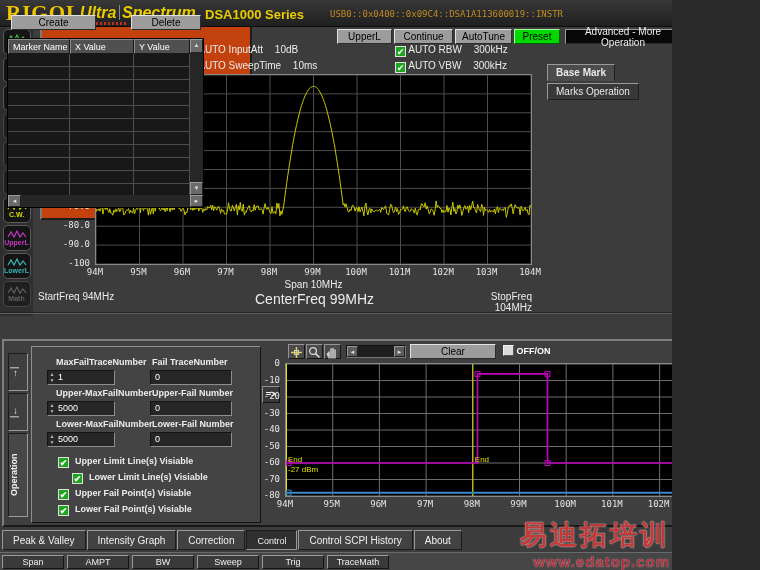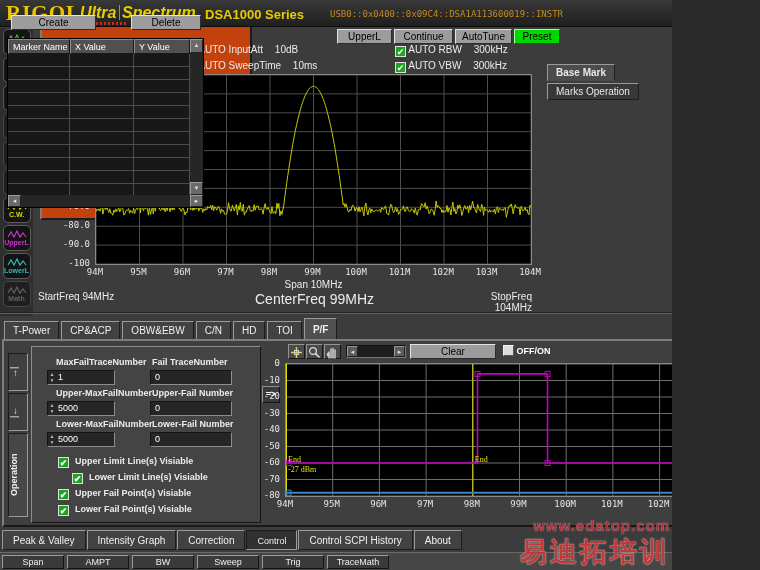--- a/index.html
+++ b/index.html
@@ -59,21 +59,21 @@
     border-radius:5px;display:flex;flex-direction:column;align-items:center;justify-content:center;overflow:hidden;}
   .sb-item.dis{opacity:.55;}
   .sb-lab{font-size:7px;font-weight:bold;line-height:8px;}
   .sb-l1{font-size:7px;font-weight:bold;line-height:8px;}
   .swp-box{width:16px;height:7px;border:1px solid #d8c800;font-size:6px;line-height:5px;color:#d8c800;text-align:left;}
 
   
   .plot{position:absolute;background:#000;border:1px solid #8a8a8a;}
   .plot svg{position:absolute;left:0;top:0;}
   .ticklab{position:absolute;color:#e4e4e4;font-size:9px;font-family:"DejaVu Sans Mono",monospace;white-space:nowrap;}
-  .cursor-label{position:absolute;color:#e0e000;font-size:8px;font-family:Liberation Serif, serif;white-space:nowrap;z-index:3;text-align:right;}
+  .cursor-label{position:absolute;color:#e0e000;font-size:8px;font-family:Liberation Sans, sans-serif;white-space:nowrap;z-index:3;text-align:right;}
   #spec-ylabels{left:56px;top:74px;width:36px;height:191px;}
   #spec-plot{left:95px;top:74px;width:437px;height:191px;}
   #spec-xlabels{left:95px;top:267px;width:437px;height:10px;}
   #spec-span{left:95px;top:279px;width:437px;text-align:center;font-size:10px;color:#ececec;}
   #spec-start{left:38px;top:291px;font-size:10px;color:#ececec;}
   #spec-center{left:255px;top:291px;font-size:14px;color:#ececec;}
   #spec-stop{left:455px;top:291px;width:77px;text-align:right;font-size:10px;color:#ececec;}
 
   
   #marker-tabs{left:547px;top:62px;height:17px;}
@@ -169,20 +169,24 @@
     <span id="device-id">USB0::0x0400::0x09C4::DSA1A113600019::INSTR</span>
     <div class="winbtn" id="btn-min">−</div>
     <div class="winbtn" id="btn-help">?</div>
     <div class="winbtn" id="btn-close">✕</div>
   </div>
 
   <div class="btn abs" id="btn-single">UpperL</div>
   <div class="btn abs" id="btn-continue">Continue</div>
   <div class="btn abs" id="btn-autotune">AutoTune</div>
   <div class="btn green abs" id="btn-preset">Preset</div>
+  <div class="dd abs" id="dd-advanced">
+    <span class="dtxt">Advanced - More Operation</span>
+    <span class="darr">▼</span>
+  </div>
   <div class="btn abs" id="btn-goon">Go On</div>
 
   <div class="dd abs" id="dd-trace">
     <span class="dtxt">Trace1</span>
     <span class="darr">▼</span>
   </div>
   <div class="abs" id="ref-level">RefLevel  0dBm</div>
 
   <div class="auto-check" id="ac-inputatt">
     <span class="cb">✔</span>
@@ -348,21 +352,20 @@
         <div class="sbar-track" style="left: 182px; top: 14px; width: 13px; height: 129px;"></div>
         <div class="sbar-btn" style="left: 182px; top: 143px; width: 13px; height: 13px;">▼</div>
         <div class="sbar-btn" style="left: 0px; top: 156px; width: 13px; height: 12px;">◄</div>
         <div class="sbar-track" style="left: 13px; top: 156px; width: 169px; height: 12px;"></div>
         <div class="sbar-btn" style="left: 182px; top: 156px; width: 13px; height: 12px;">►</div>
       </div>
   </div>
 
   <div class="groove" style="left:0;top:312px;width:760px;"></div>
 
-  <div id="measure-tabs"><span class="xtab">T-Power</span><span class="xtab">CP&amp;ACP</span><span class="xtab">OBW&amp;EBW</span><span class="xtab">C/N</span><span class="xtab">HD</span><span class="xtab">TOI</span><span class="xtab active">P/F</span></div>
 
   <div id="pf-panel">
     <div class="vtab" id="vtab-0">→|</div>
     <div class="vtab" id="vtab-1">|←</div>
     <div class="vtab" id="vtab-2">Operation</div>
     <div id="pf-form">
         <div class="f-label" style="left: 24px; top: 10px;">MaxFailTraceNumber</div>
         <div class="f-input" style="left: 15px; top: 23px; width: 68px;">1<span class="spin" style="white-space: pre;">▲
 ▼</span></div>
         <div class="f-label" style="left: 120px; top: 10px;">Fail TraceNumber</div>
@@ -484,17 +487,17 @@
       <div class="bbtn" style="left: 67px;">AMPT</div>
       <div class="bbtn" style="left: 132px;">BW</div>
       <div class="bbtn" style="left: 197px;">Sweep</div>
       <div class="bbtn" style="left: 262px;">Trig</div>
       <div class="bbtn" style="left: 327px;">TraceMath</div>
     </div>
 
   <div id="wm-icon"></div>
   <div id="wm-ime">中</div>
   <div id="watermark">
+    <div id="wm-text">易迪拓培训</div>
     <div id="wm-url">www.edatop.com</div>
-    <div id="wm-text">易迪拓培训</div>
   </div>
 
 </div>
 
 </body></html>

